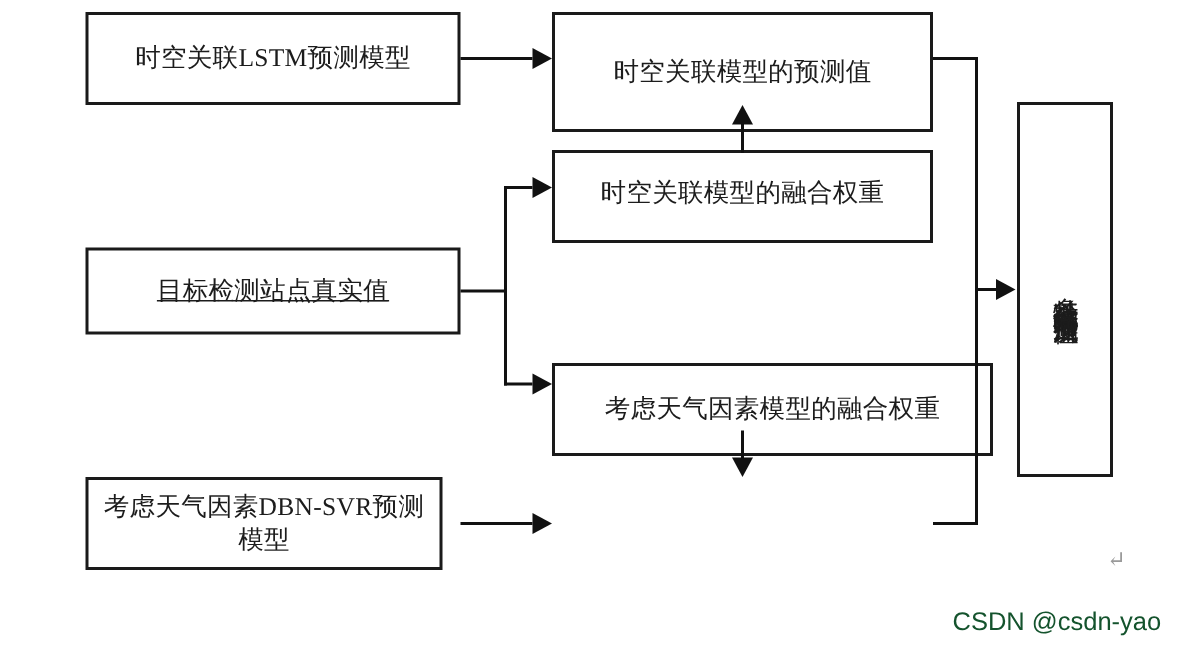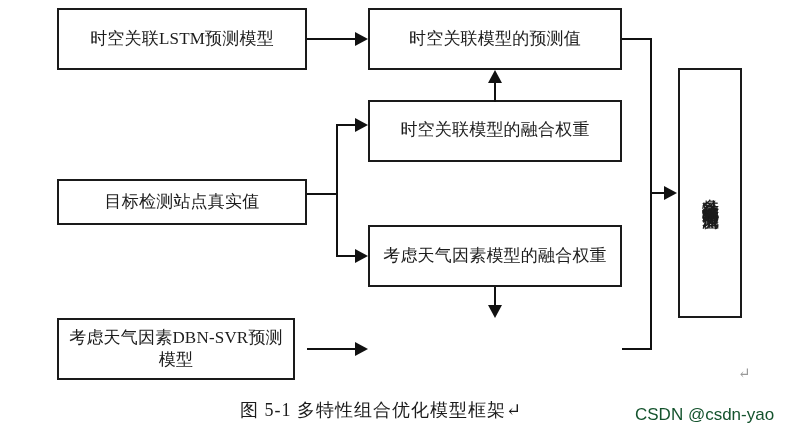--- a/index.html
+++ b/index.html
@@ -99,37 +99,37 @@
 </style>
 </head>
 <body>
 
 <div id="canvas">
 
   <div class="node" style="left:57px; top:8px; width:250px; height:62px;">
     <span>时空关联LSTM预测模型</span>
   </div>
 
-  <div class="node" style="left:57px; top:179px; width:250px; height:46px;">
+  <div class="node" style="left:57px; top:165px; width:250px; height:58px;text-decoration:underline;">
     <span>目标检测站点真实值</span>
   </div>
 
   <div class="node" style="left:57px; top:318px; width:238px; height:62px;">
     <span>考虑天气因素DBN-SVR预测模型</span>
   </div>
 
-  <div class="node" style="left:368px; top:8px; width:254px; height:62px;">
+  <div class="node" style="left:368px; top:8px; width:254px; height:80px;">
     <span>时空关联模型的预测值</span>
   </div>
 
   <div class="node" style="left:368px; top:100px; width:254px; height:62px;font-family:Liberation Mono, monospace;">
     <span>时空关联模型的融合权重</span>
   </div>
 
-  <div class="node" style="left:368px; top:225px; width:254px; height:62px;">
+  <div class="node" style="left:368px; top:242px; width:294px; height:62px;">
     <span>考虑天气因素模型的融合权重</span>
   </div>
 
 
   <div class="node node-vertical" style="left:678px; top:68px; width:64px; height:250px;">
     <span>多特征融合优化的短时交通流预测值</span>
   </div>
 
   <div class="hline" style="left:307px; top:38px; width:48px;"></div>
   <div class="arrow-right" style="left:355px; top:32px;"></div>
@@ -154,19 +154,18 @@
 
   <div class="hline" style="left:622px; top:38px; width:30px;"></div>
 
   <div class="hline" style="left:622px; top:348px; width:30px;"></div>
 
   <div class="vline" style="left:650px; top:38px; height:312px;"></div>
 
   <div class="hline" style="left:650px; top:192px; width:15px;"></div>
   <div class="arrow-right" style="left:664px; top:186px;"></div>
 
-  <div class="caption" style="left:240px; top:398px;">图 5-1  多特性组合优化模型框架↵</div>
 
   <div class="pilcrow" style="left:738px; top:364px;">↵</div>
 
   <div class="watermark" style="left:635px; top:405px;">CSDN @csdn-yao</div>
 
 </div>
 
 </body></html>

